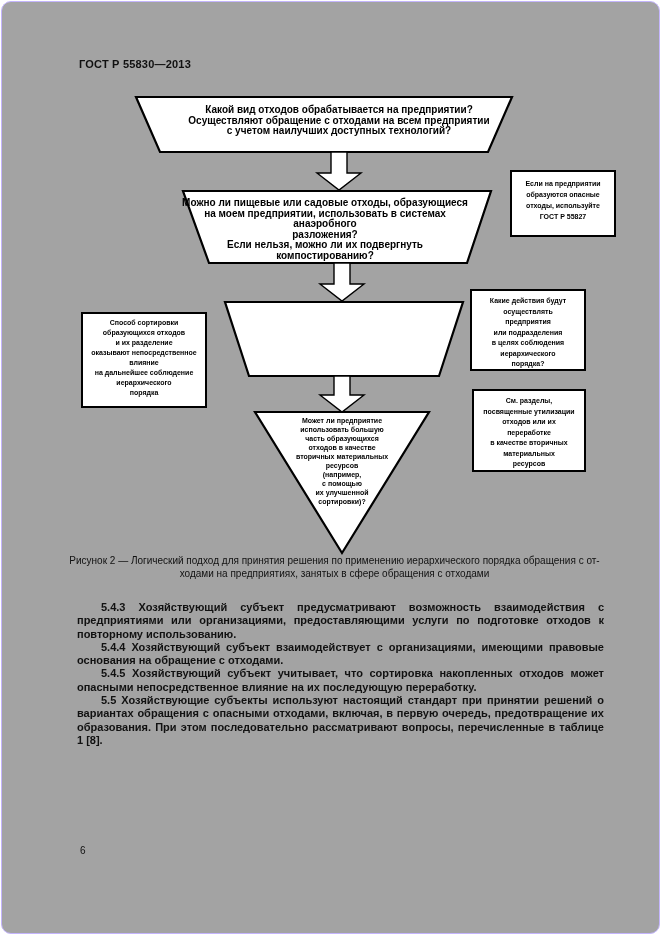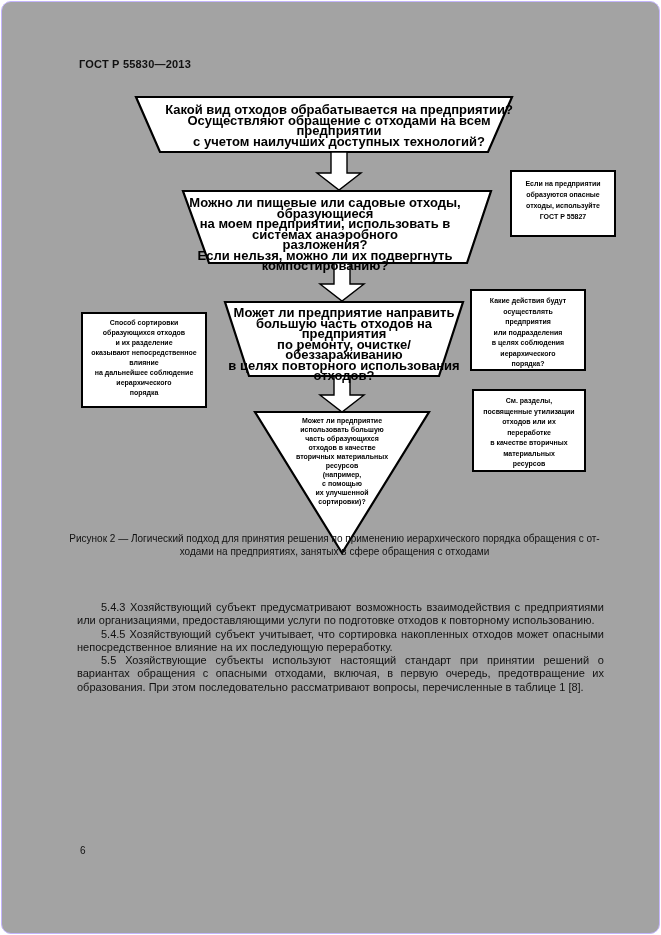--- a/index.html
+++ b/index.html
@@ -2,33 +2,33 @@
 <html><head>
 <meta charset="utf-8">
 <style>
   html,body{margin:0;padding:0;background:#fff;}
   body{width:661px;height:935px;position:relative;font-family:"Liberation Sans",sans-serif;color:#111;}
   .sheet{position:absolute;left:1px;top:1px;width:657px;height:931px;border:1px solid #c4b5fd;border-radius:10px;background:#a3a3a3;overflow:hidden;}
   .hdr{position:absolute;left:77px;top:56px;font-size:11px;font-weight:bold;letter-spacing:.2px;}
   .figwrap{position:absolute;left:0;top:0;width:661px;height:560px;}
   .figwrap svg{position:absolute;left:0;top:0;}
   .shape-text{position:absolute;white-space:pre-line;text-align:center;font-weight:bold;color:#000;}
-  .trap-text{font-size:13px;line-height:10.5px;}
+  .trap-text{font-size:10px;line-height:10.5px;}
   .t1{left:162px;top:103px;width:350px;}
   .t2{left:178px;top:196px;width:290px;}
   .t3{left:217px;top:306px;width:250px;}
   .tri{left:255px;top:414px;width:170px;font-size:7px;line-height:9px;}
   .note{font-size:7px;line-height:10px;}
   .bL{left:82px;top:316px;width:120px;}
   .bR1{left:511px;top:176px;width:100px;line-height:11px;}
   .bR2{left:471px;top:294px;width:110px;line-height:10.5px;}
   .bR3{left:473px;top:394px;width:108px;line-height:10.5px;}
-  .caption{position:absolute;left:55px;top:530px;width:555px;text-align:center;font-size:10px;line-height:13px;white-space:pre-line;}
+  .caption{position:absolute;left:55px;top:552px;width:555px;text-align:center;font-size:10px;line-height:13px;white-space:pre-line;}
   .bodytext{position:absolute;left:75px;top:599px;width:527px;font-size:11px;line-height:13.3px;text-align:justify;}
-  .bodytext p{margin:0;text-indent:24px;}
+  .bodytext p{margin:0;text-indent:24px;font-weight:bold;}
   .pagenum{position:absolute;left:78px;top:843px;font-size:10px;}
 </style>
 </head>
 <body>
 
 <div class="sheet">
 
   <div class="hdr">ГОСТ Р 55830—2013</div>
 
   <div class="figwrap">
@@ -55,25 +55,20 @@
     </svg>
 
     <div class="shape-text trap-text t1">Какой вид отходов обрабатывается на предприятии?
 Осуществляют обращение с отходами на всем предприятии
 с учетом наилучших доступных технологий?</div>
     <div class="shape-text trap-text t2">Можно ли пищевые или садовые отходы, образующиеся
 на моем предприятии, использовать в системах анаэробного
 разложения?
 Если нельзя, можно ли их подвергнуть
 компостированию?</div>
-    <div class="shape-text trap-text t3">Может ли предприятие направить
-большую часть отходов на предприятия
-по ремонту, очистке/обеззараживанию
-в целях повторного использования
-отходов?</div>
     <div class="shape-text tri">Может ли предприятие
 использовать большую
 часть образующихся
 отходов в качестве
 вторичных материальных
 ресурсов
 (например,
 с помощью
 их улучшенной
 сортировки)?</div>
@@ -104,19 +99,20 @@
 в качестве вторичных
 материальных
 ресурсов</div>
   </div>
 
   <div class="caption">Рисунок 2 — Логический подход для принятия решения по применению иерархического порядка обращения с от-
 ходами на предприятиях, занятых в сфере обращения с отходами</div>
 
   <div class="bodytext">
     <p>5.4.3 Хозяйствующий субъект предусматривают возможность взаимодействия с предприятиями или организациями, предоставляющими услуги по подготовке отходов к повторному использованию.</p>
+    <p>5.4.4 Хозяйствующий субъект взаимодействует с организациями, имеющими правовые основания на обращение с отходами.</p>
     <p>5.4.5 Хозяйствующий субъект учитывает, что сортировка накопленных отходов может опасными непосредственное влияние на их последующую переработку.</p>
     <p>5.5 Хозяйствующие субъекты используют настоящий стандарт при принятии решений о вариантах обращения с опасными отходами, включая, в первую очередь, предотвращение их образования. При этом последовательно рассматривают вопросы, перечисленные в таблице 1 [8].</p>
   </div>
 
   <div class="pagenum">6</div>
 
 </div>
 
 </body></html>

